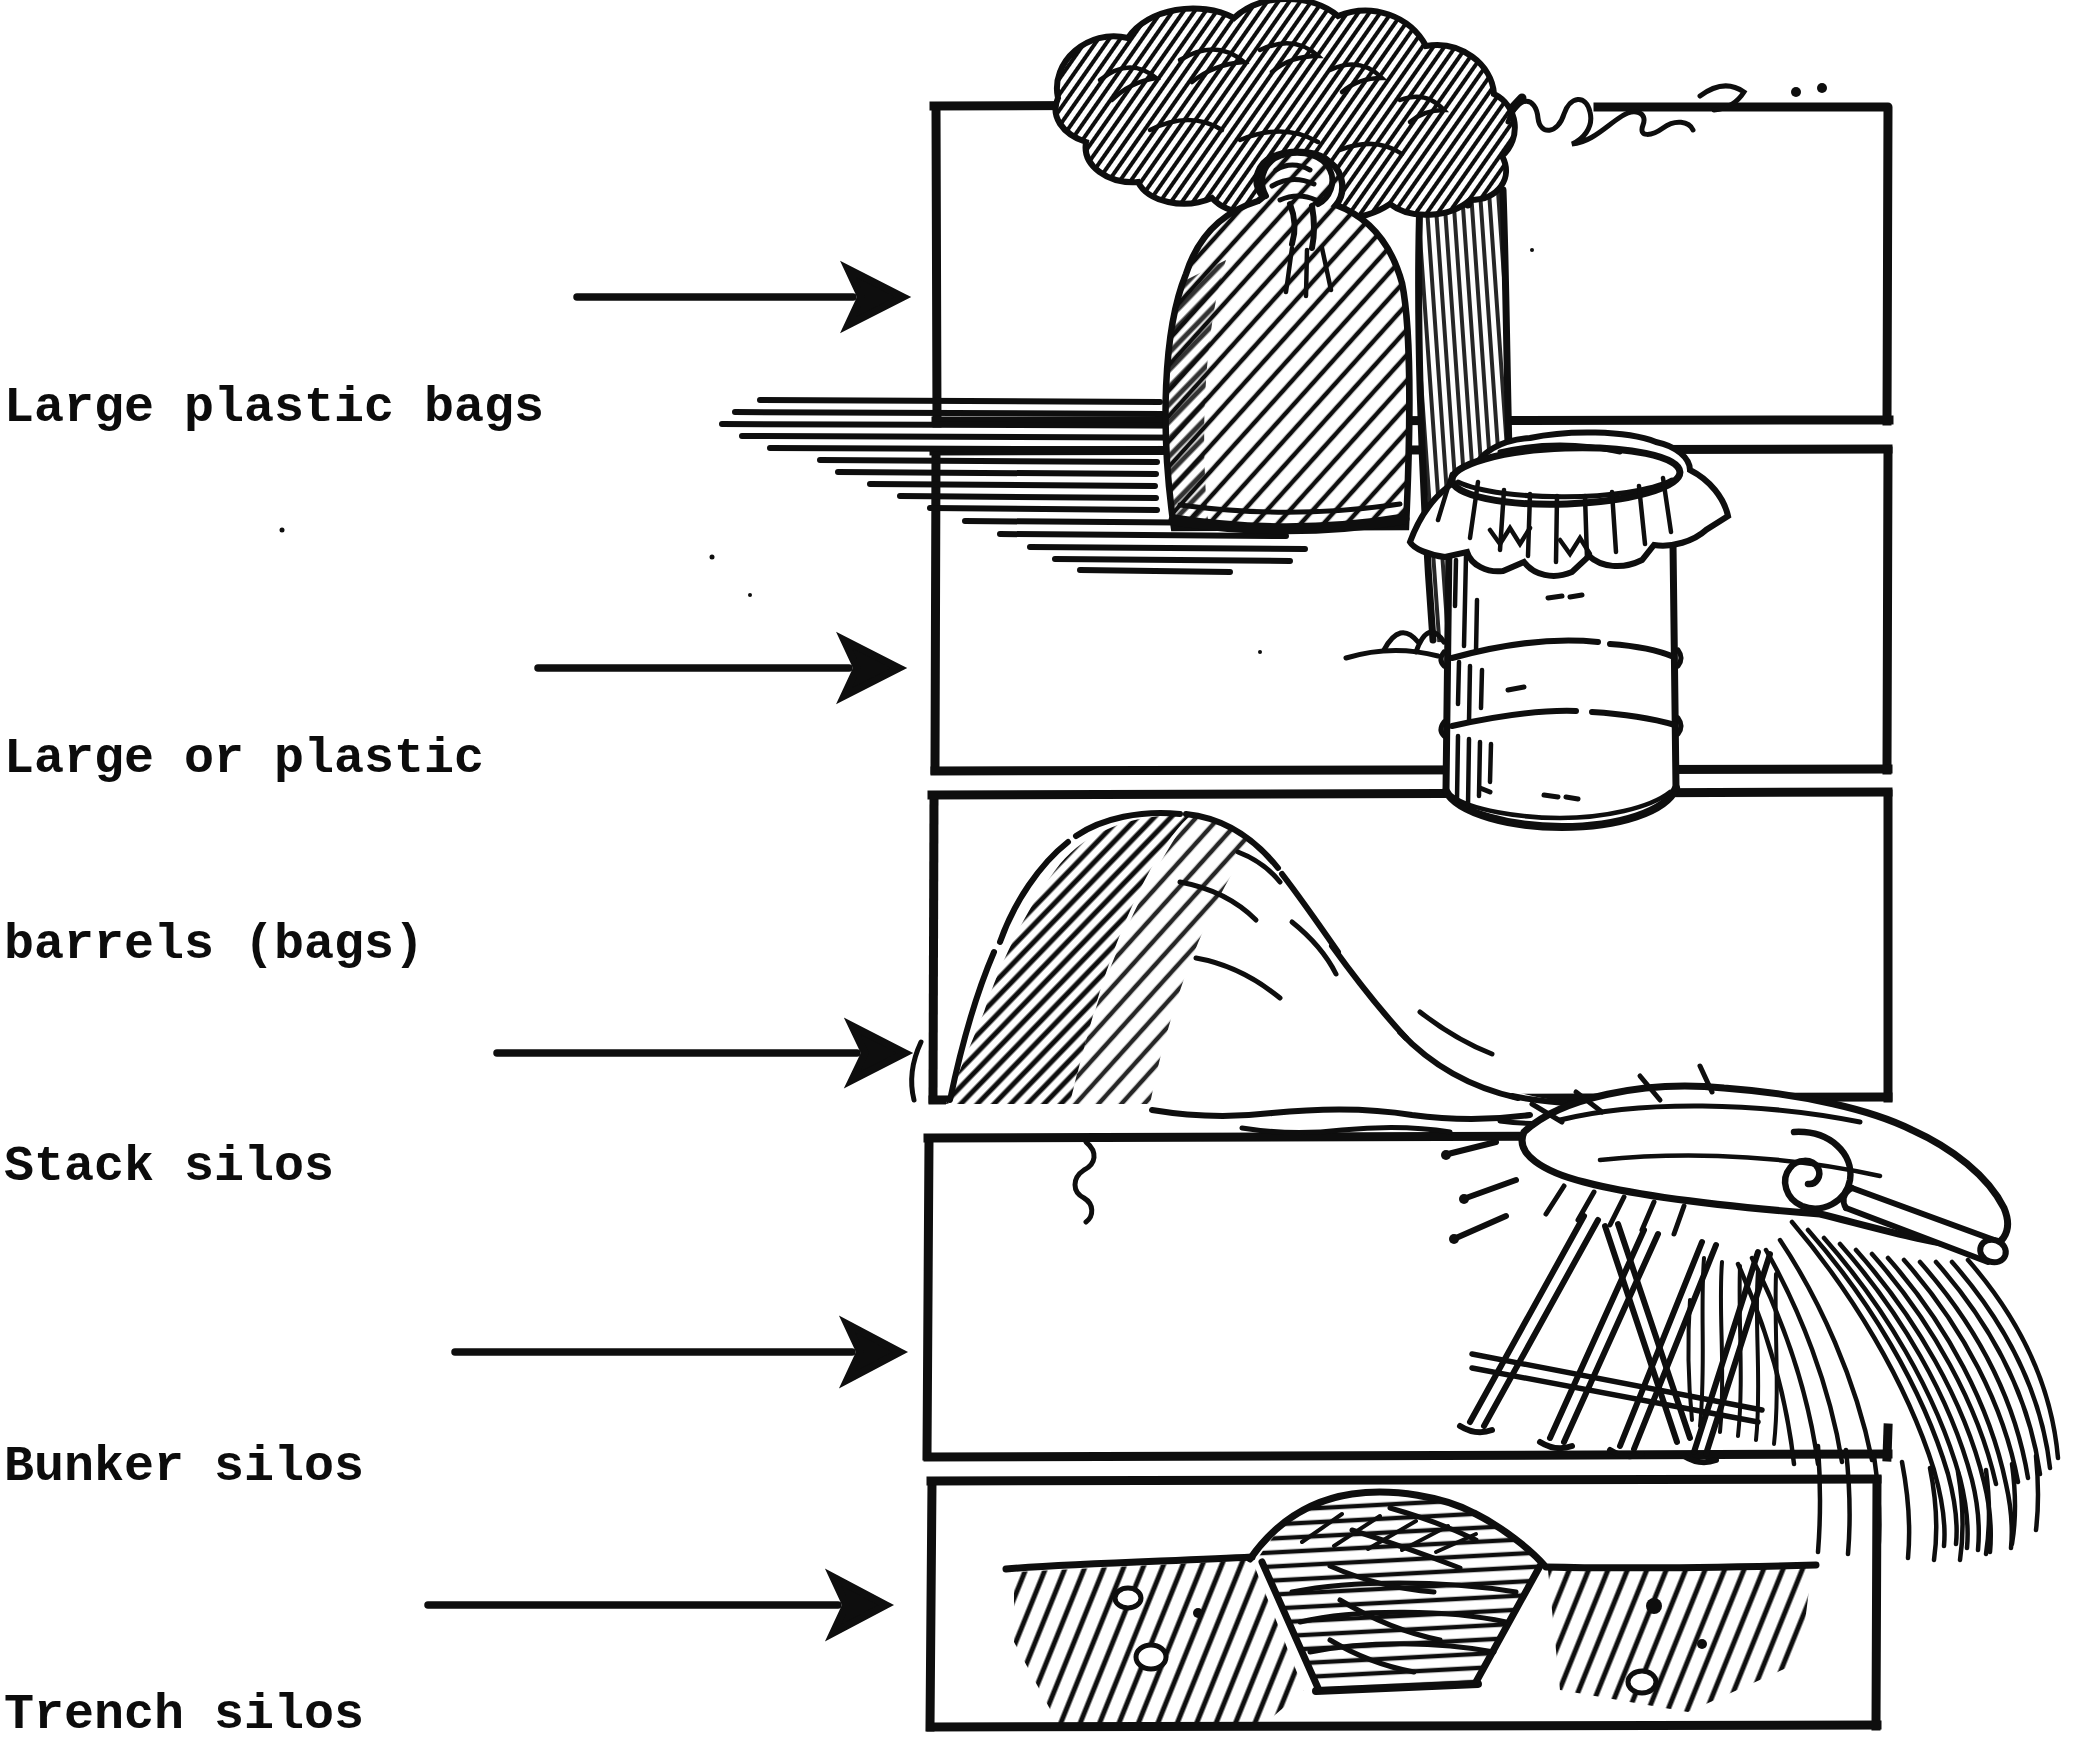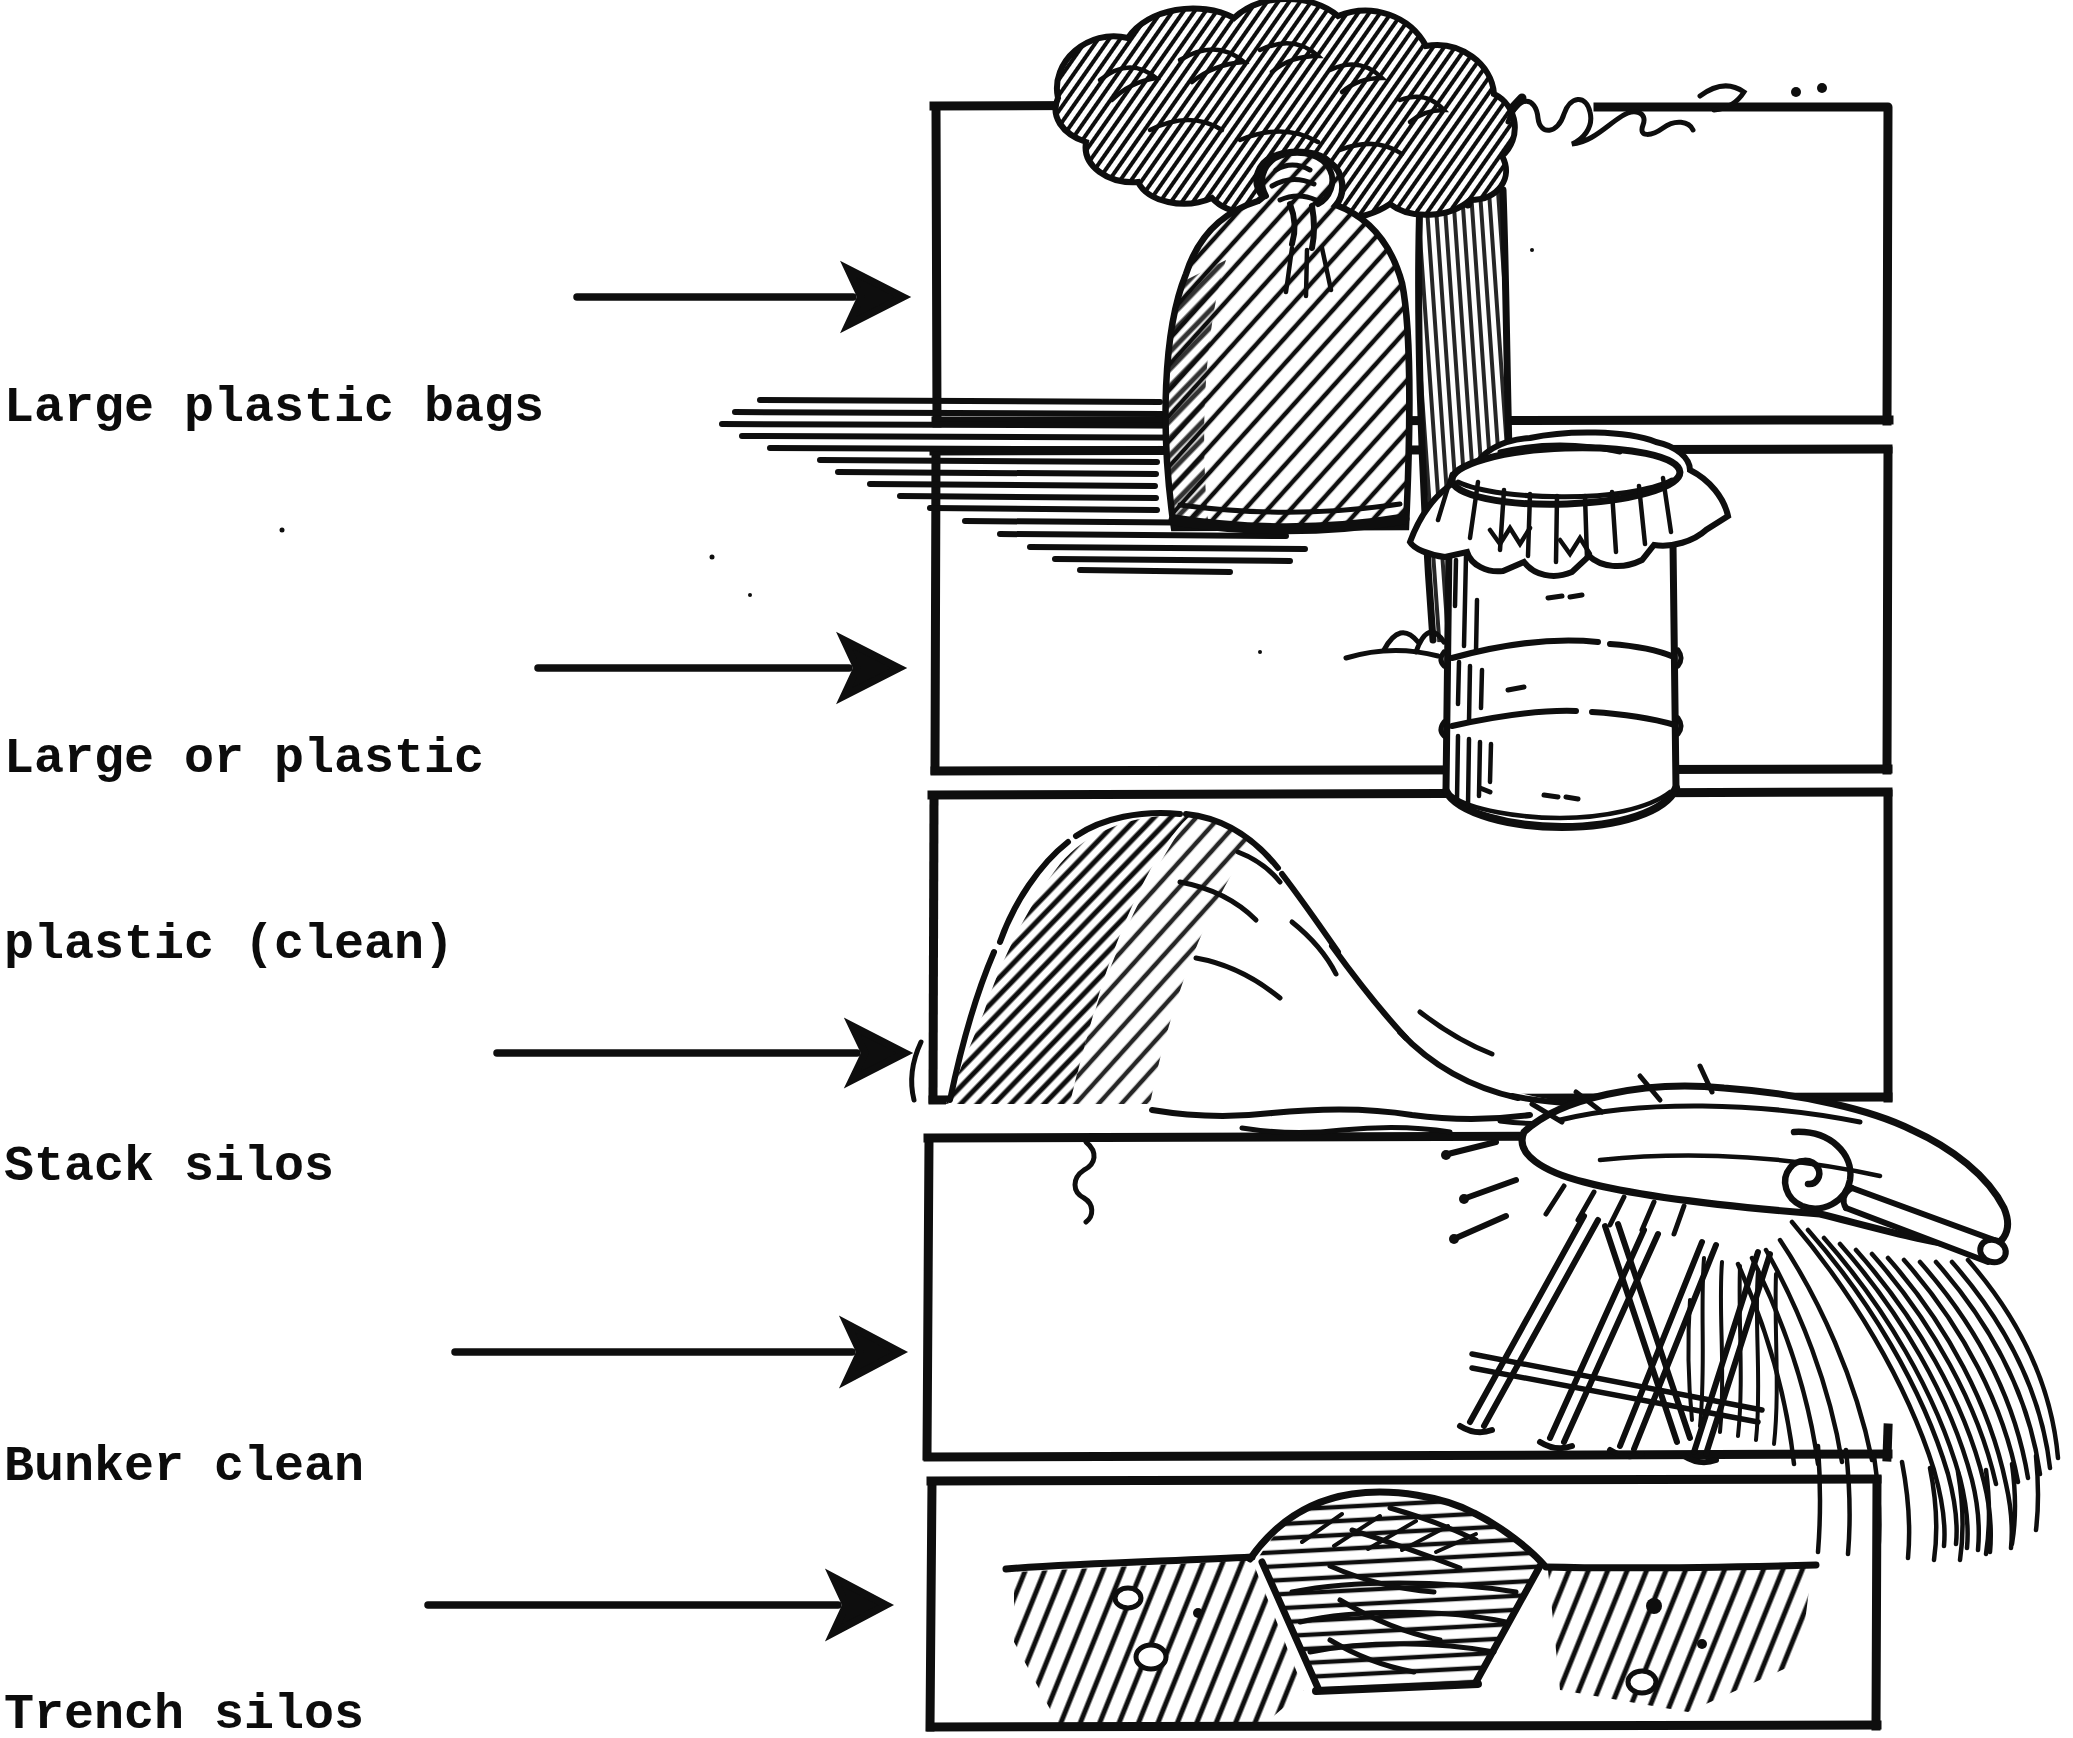--- a/index.html
+++ b/index.html
@@ -384,24 +384,24 @@
         <circle cx="1532" cy="250" r="2"></circle>
         <circle cx="1260" cy="652" r="2"></circle>
   </g>
 </svg>
 
   <div class="label" style="top:253px">
     <span>Large plastic bags</span>
   </div>
   <div class="label" style="top:604px">
     <span>Large or plastic</span>
-    <span>plastic (clean)</span>
+    <span>barrels (bags)</span>
   </div>
   <div class="label" style="top:1012px">
     <span>Stack silos</span>
   </div>
   <div class="label" style="top:1312px">
-    <span>Bunker clean</span>
+    <span>Bunker silos</span>
   </div>
   <div class="label" style="top:1560px">
     <span>Trench silos</span>
   </div>
 </div>
 
 </body></html>

